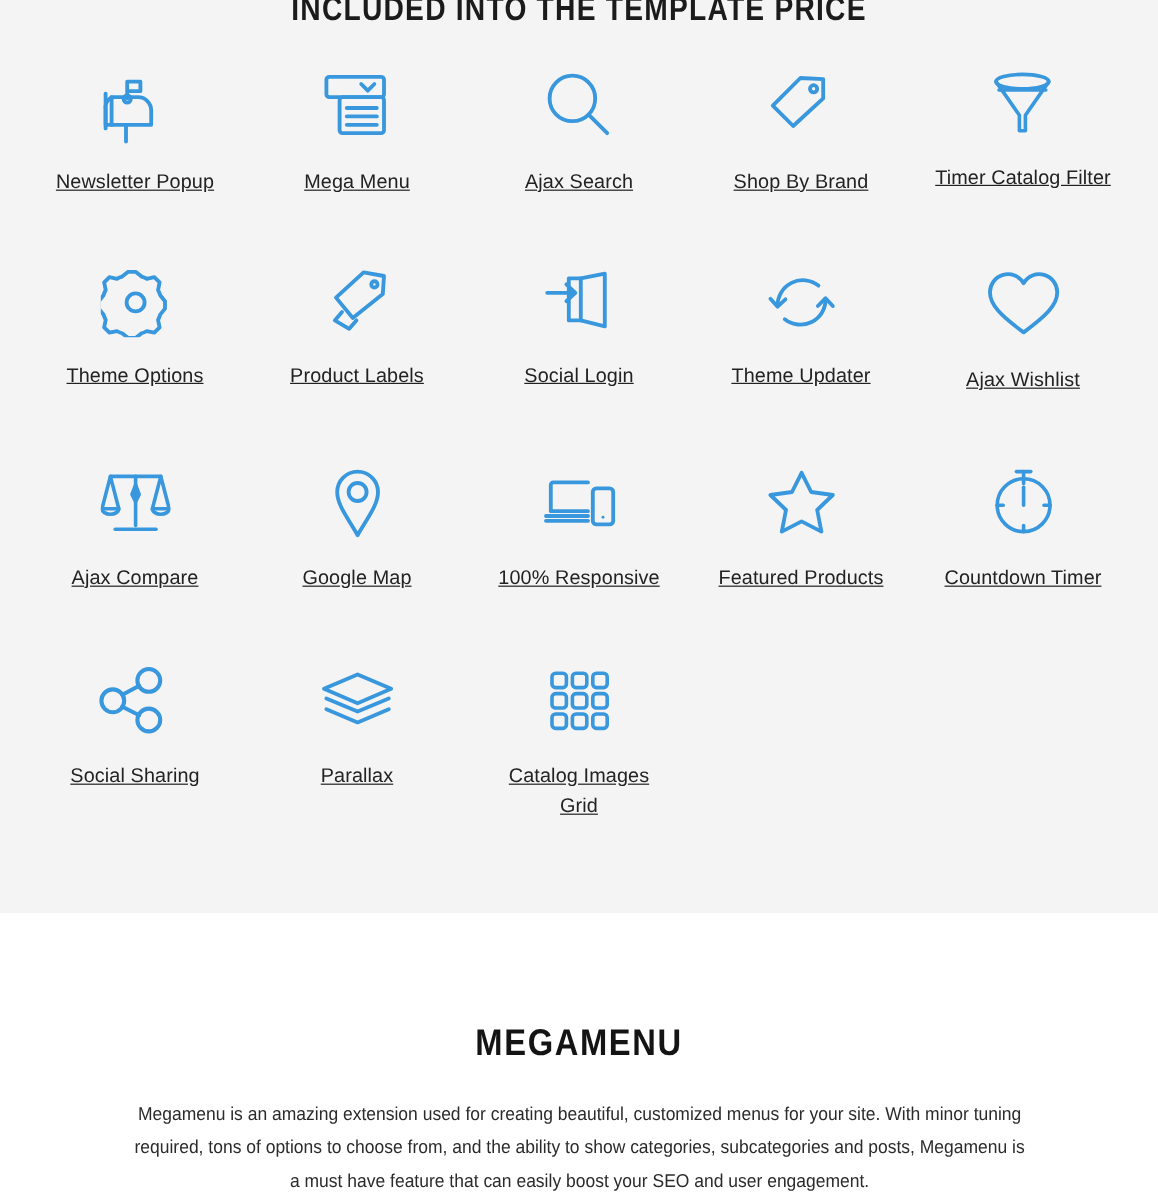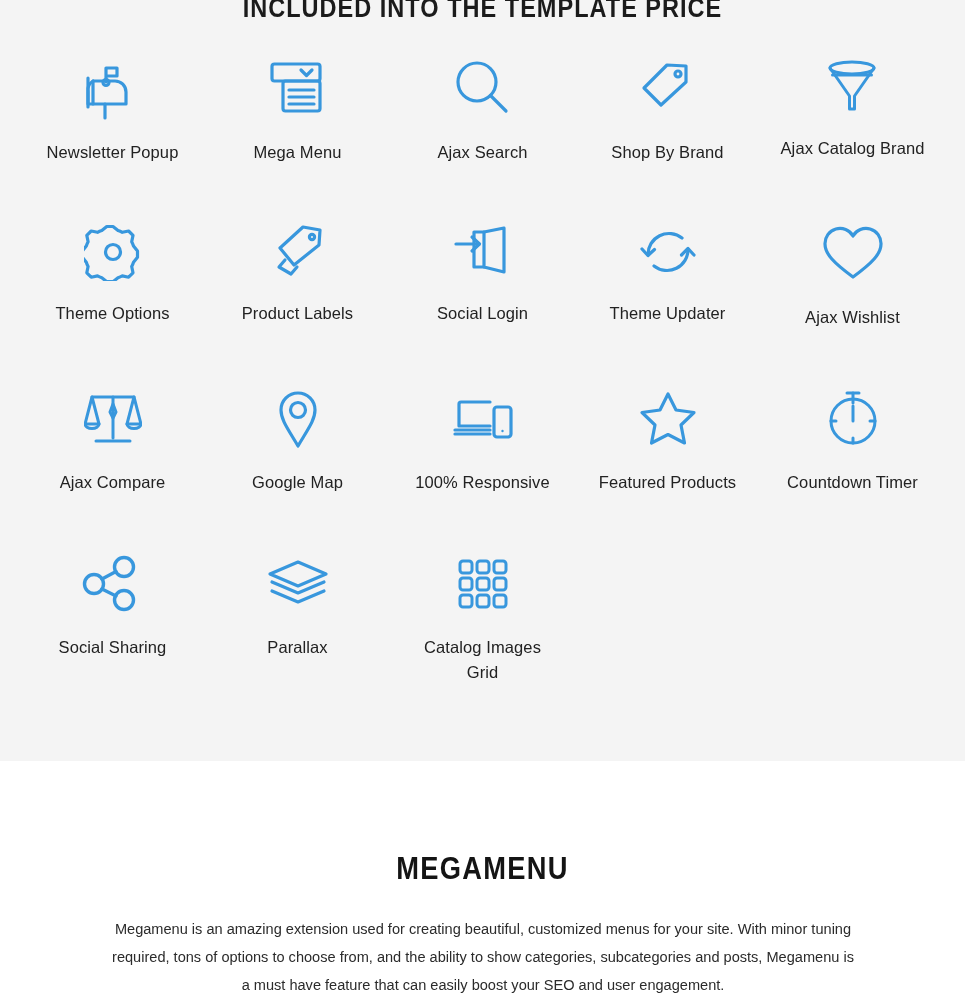--- a/index.html
+++ b/index.html
@@ -56,20 +56,21 @@
   }
   .feature-icon svg { display: block; }
   .feature-label {
     margin-top: 8px;
     text-align: center;
     font-size: 16.5px;
     line-height: 25px;
     color: #222222;
     letter-spacing: 0.1px;
     max-width: 150px;
+    text-decoration: underline;
   }
 
   
   .row-2 .feature-icon { height: 82px; }
 
   
   .megamenu-section {
     background: #ffffff;
     width: 965px;
     height: 235px;
@@ -158,21 +159,21 @@
       </div>
 
       <div class="feature row-2">
         <div class="feature-icon">
           <svg width="58" height="58" viewBox="0 0 58 58" fill="none" stroke="#3897dd" stroke-width="3" stroke-linecap="round" stroke-linejoin="round">
             <ellipse cx="28" cy="10" rx="22" ry="6"></ellipse>
             <path d="M6 10 L25.5 38 V51 h5 V38 L50 10"></path>
             <path d="M8.5 17 h39"></path>
           </svg>
         </div>
-        <div class="feature-label">Ajax Catalog Brand</div>
+        <div class="feature-label">Timer Catalog Filter</div>
       </div>
 
       <div class="feature row-2">
         <div class="feature-icon">
           <svg width="58" height="58" viewBox="0 0 58 58" fill="none" stroke="#3897dd" stroke-width="3.2" stroke-linecap="round" stroke-linejoin="round">
             <path d="M29 3.5 l5 4 a22 22 0 0 1 4.3 1.8 l6.3 -1.3 l4.4 4.4 l-1.3 6.3 a22 22 0 0 1 1.8 4.3 l4 5 v6.2 l-4 5 a22 22 0 0 1 -1.8 4.3 l1.3 6.3 l-4.4 4.4 l-6.3 -1.3 a22 22 0 0 1 -4.3 1.8 l-5 4 h-6.2 l-5 -4 a22 22 0 0 1 -4.3 -1.8 l-6.3 1.3 l-4.4 -4.4 l1.3 -6.3 a22 22 0 0 1 -1.8 -4.3 l-4 -5 v-6.2 l4 -5 a22 22 0 0 1 1.8 -4.3 l-1.3 -6.3 l4.4 -4.4 l6.3 1.3 a22 22 0 0 1 4.3 -1.8 l5 -4 z"></path>
             <circle cx="29" cy="29" r="7.5"></circle>
           </svg>
         </div>
         <div class="feature-label">Theme Options</div>

